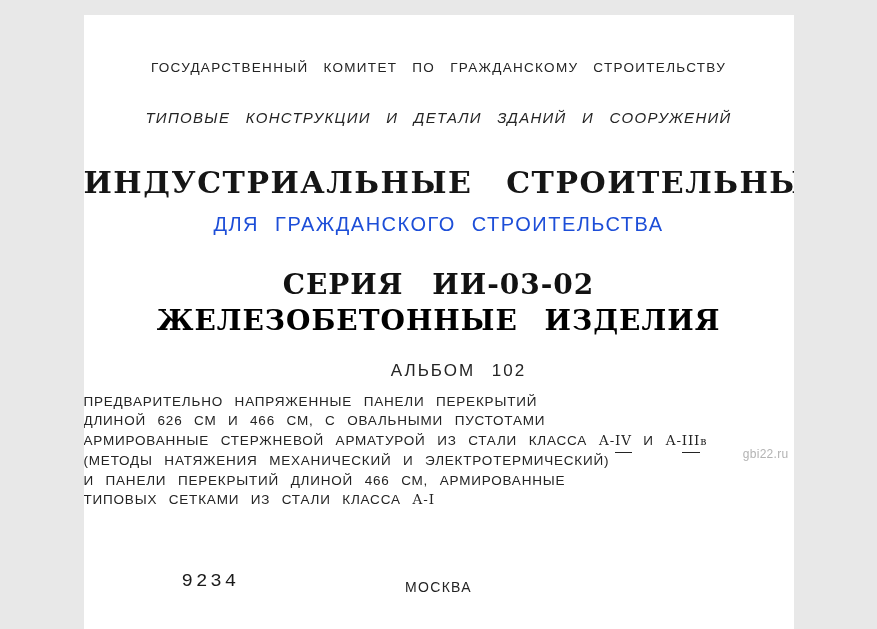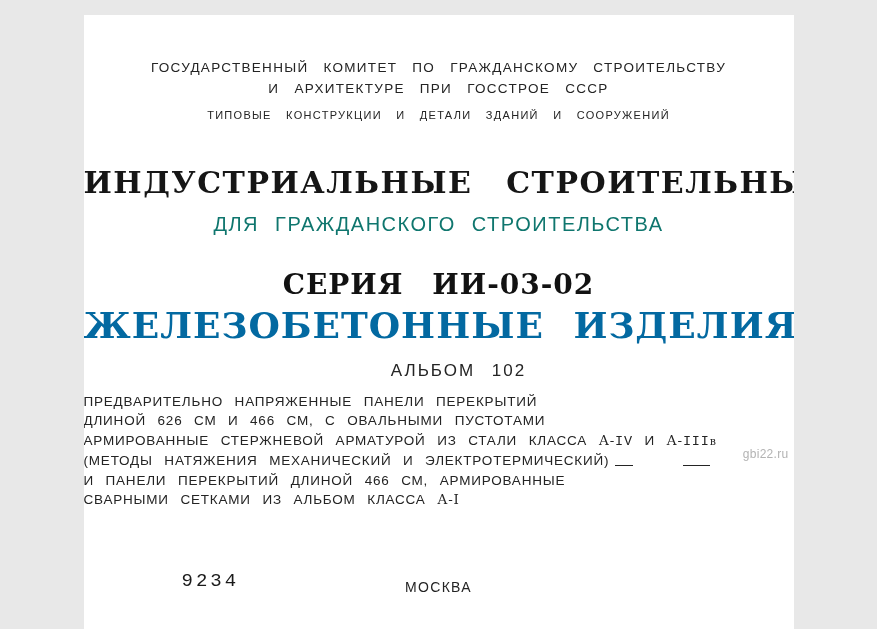--- a/index.html
+++ b/index.html
@@ -12,47 +12,47 @@
     font-family:"Liberation Sans", sans-serif;
     overflow:hidden;
   }
   .line { position:absolute; left:0; right:0; text-align:center; white-space:nowrap; }
 
   
   .hand  { letter-spacing:1.3px; word-spacing:10px; color:#242424; }
 
   .committee-1 { top:45px;  font-size:13.5px; }
   .committee-2 { top:66px;  font-size:13.5px; }
-  .typical     { top:94px;  font-size:11px; }
+  .typical     { top:94px;  font-size:15px;font-style:italic; }
 
   .main-title {
     top:150px; font-size:30px; font-weight:bold;
     font-family:"DejaVu Serif", serif;
     letter-spacing:1.5px; word-spacing:22px; color:#161616;
   }
-  .sub-title { top:198px; font-size:20px; letter-spacing:1.5px; word-spacing:9px; color:#0f766e; }
+  .sub-title { top:198px; font-size:20px; letter-spacing:1.5px; word-spacing:9px; color:#1d4ed8; }
 
   .series-1 {
     top:253px; font-size:28px; font-weight:bold;
     font-family:"DejaVu Serif", serif;
     letter-spacing:1px; word-spacing:18px; color:#121212;
   }
   .series-2 {
-    top:289px; font-size:36px; font-weight:bold;
+    top:289px; font-size:28px; font-weight:bold;
     font-family:"DejaVu Serif", serif;
-    letter-spacing:1px; word-spacing:16px; color:#0369a1;
+    letter-spacing:1px; word-spacing:16px; color:#000000;
   }
 
   .album { top:346px; font-size:17px; letter-spacing:2px; word-spacing:10px;padding-left:40px; }
 
   .desc { position:absolute; top:377px; left:0; right:0; 
           font-size:13.5px; line-height:19.4px; letter-spacing:0.8px; word-spacing:7px;
           color:#242424; }
   .desc div { white-space:nowrap; }
-  .num-underline { border-bottom:1.6px solid #242424; padding-bottom:16px;font-family:Liberation Mono, monospace; }
+  .num-underline { border-bottom:1.6px solid #242424; padding-bottom:4px; }
   .class-suffix { font-size:11px; }
   .class-token { font-family:"DejaVu Serif", serif; }
 
   .institute { top:540px; font-size:14px; }
   .city      { top:564px; font-size:14px; }
 
   .stamp-number {
     position:absolute; left:98px; top:555px;
     font-family:Liberation Mono, monospace;
     font-size:19px; letter-spacing:3px; color:#1a1a1a;
@@ -69,38 +69,37 @@
     background:repeating-linear-gradient(90deg,#cfcfcf 0 6px, transparent 6px 14px);
     opacity:0.7;
   }
 </style>
 </head>
 <body>
 
 <div class="page">
 
   <div class="line hand committee-1">ГОСУДАРСТВЕННЫЙ КОМИТЕТ ПО ГРАЖДАНСКОМУ СТРОИТЕЛЬСТВУ</div>
-  <div class="line hand committee-2">И АРХИТЕКТУРЕ ПРИ ГОССТРОЕ СССР</div>
   <div class="line hand typical">ТИПОВЫЕ КОНСТРУКЦИИ И ДЕТАЛИ ЗДАНИЙ И СООРУЖЕНИЙ</div>
 
   <div class="line main-title">ИНДУСТРИАЛЬНЫЕ СТРОИТЕЛЬНЫЕ ИЗДЕЛИЯ</div>
   <div class="line hand sub-title">ДЛЯ ГРАЖДАНСКОГО СТРОИТЕЛЬСТВА</div>
 
   <div class="line series-1">СЕРИЯ ИИ-03-02</div>
   <div class="line series-2">ЖЕЛЕЗОБЕТОННЫЕ ИЗДЕЛИЯ</div>
 
   <div class="line hand album">АЛЬБОМ 102</div>
 
   <div class="desc hand">
     <div>ПРЕДВАРИТЕЛЬНО НАПРЯЖЕННЫЕ ПАНЕЛИ ПЕРЕКРЫТИЙ</div>
     <div>ДЛИНОЙ 626 СМ И 466 СМ, С ОВАЛЬНЫМИ ПУСТОТАМИ</div>
     <div><span>АРМИРОВАННЫЕ СТЕРЖНЕВОЙ АРМАТУРОЙ ИЗ СТАЛИ КЛАССА</span>&nbsp;<span class="class-token"><span>А-</span><span class="num-underline">IV</span></span>&nbsp;<span>И</span>&nbsp;<span class="class-token"><span>А-</span><span class="num-underline">III</span><span class="class-suffix">в</span></span></div>
     <div>(МЕТОДЫ НАТЯЖЕНИЯ МЕХАНИЧЕСКИЙ И ЭЛЕКТРОТЕРМИЧЕСКИЙ)</div>
     <div>И ПАНЕЛИ ПЕРЕКРЫТИЙ ДЛИНОЙ 466 СМ, АРМИРОВАННЫЕ</div>
-    <div><span>СВАРНЫМИ СЕТКАМИ ИЗ АЛЬБОМ КЛАССА</span>&nbsp;<span class="class-token"><span>А-</span><span>I</span></span></div>
+    <div><span>ТИПОВЫХ СЕТКАМИ ИЗ СТАЛИ КЛАССА</span>&nbsp;<span class="class-token"><span>А-</span><span>I</span></span></div>
   </div>
 
   <div class="line hand city">МОСКВА</div>
 
   <div class="stamp-number">9234</div>
 
   <div class="watermark">gbi22.ru</div>
 
   <div class="scan-artifact"></div>
 

